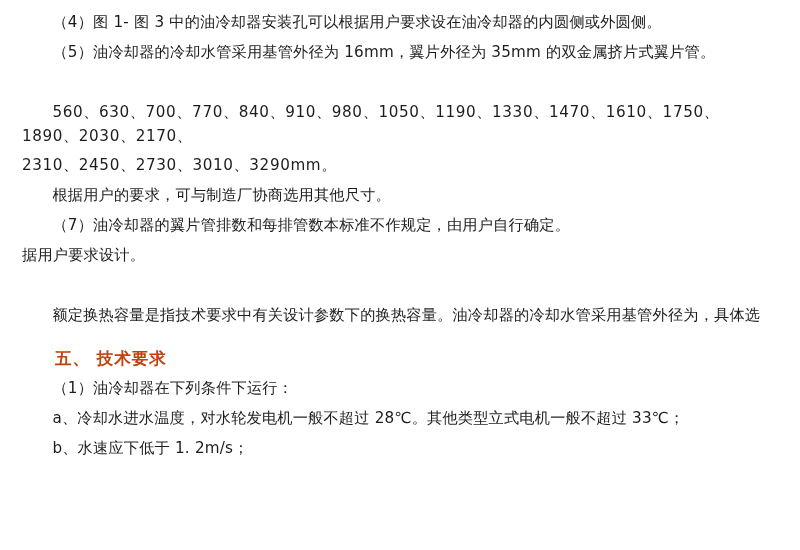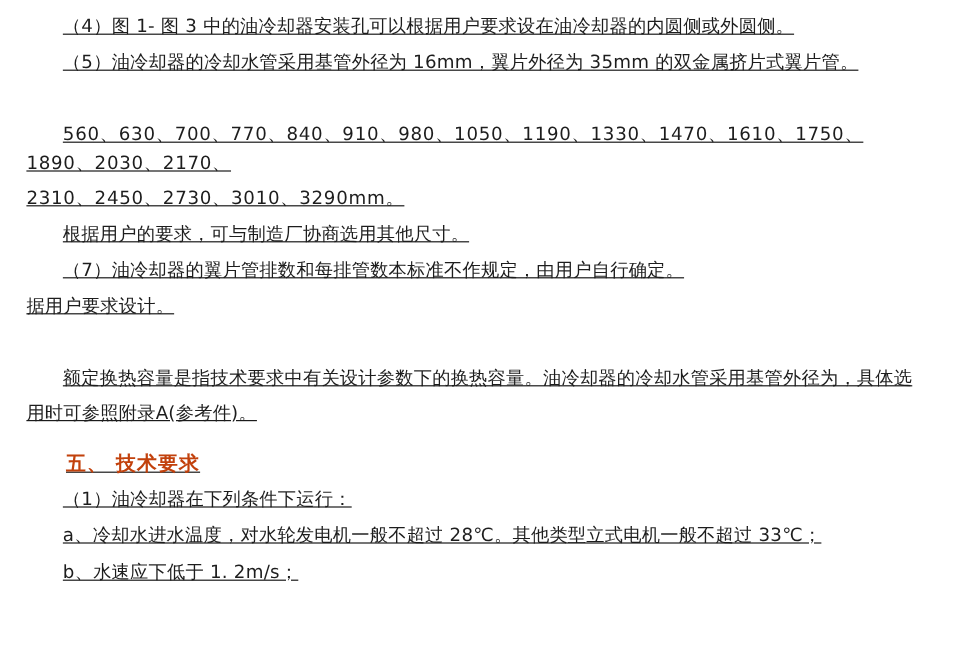--- a/index.html
+++ b/index.html
@@ -13,21 +13,20 @@
     font-family: "DejaVu Sans", sans-serif;
     color: #1b1b1b;
     overflow: hidden;
   }
   .page {
     position: relative;
     width: 800px;
     height: 517px;
     box-sizing: border-box;
     padding: 10px 26px 0 22px;
-    text-decoration: underline;
   }
   .line {
     font-size: 15.2px;
     line-height: 1.62;
     letter-spacing: 0.2px;
     white-space: pre-wrap;
     color: #1d1d1d;
     margin: 0 0 5.5px 0;
   }
   .indent {
@@ -56,21 +55,20 @@
 <div class="page">
 
   <p class="line indent">（4）图 1- 图 3 中的油冷却器安装孔可以根据用户要求设在油冷却器的内圆侧或外圆侧。</p>
   <p class="line indent">（5）油冷却器的冷却水管采用基管外径为 16mm，翼片外径为 35mm 的双金属挤片式翼片管。</p>
   <p class="line indent num-line tight">560、630、700、770、840、910、980、1050、1190、1330、1470、1610、1750、1890、2030、2170、</p>
   <p class="line num-line">2310、2450、2730、3010、3290mm。</p>
   <p class="line indent">根据用户的要求，可与制造厂协商选用其他尺寸。</p>
   <p class="line indent">（7）油冷却器的翼片管排数和每排管数本标准不作规定，由用户自行确定。</p>
   <p class="line">据用户要求设计。</p>
   <p class="line indent tight">额定换热容量是指技术要求中有关设计参数下的换热容量。油冷却器的冷却水管采用基管外径为，具体选</p>
-  <p class="line">用时可参照附录A(参考件)。</p>
 
   <h2 class="section-title indent">五、 技术要求</h2>
 
   <p class="line indent">（1）油冷却器在下列条件下运行：</p>
   <p class="line indent">a、冷却水进水温度，对水轮发电机一般不超过 28℃。其他类型立式电机一般不超过 33℃；</p>
   <p class="line indent">b、水速应下低于 1. 2m/s；</p>
 
 </div>
 
 </body></html>

